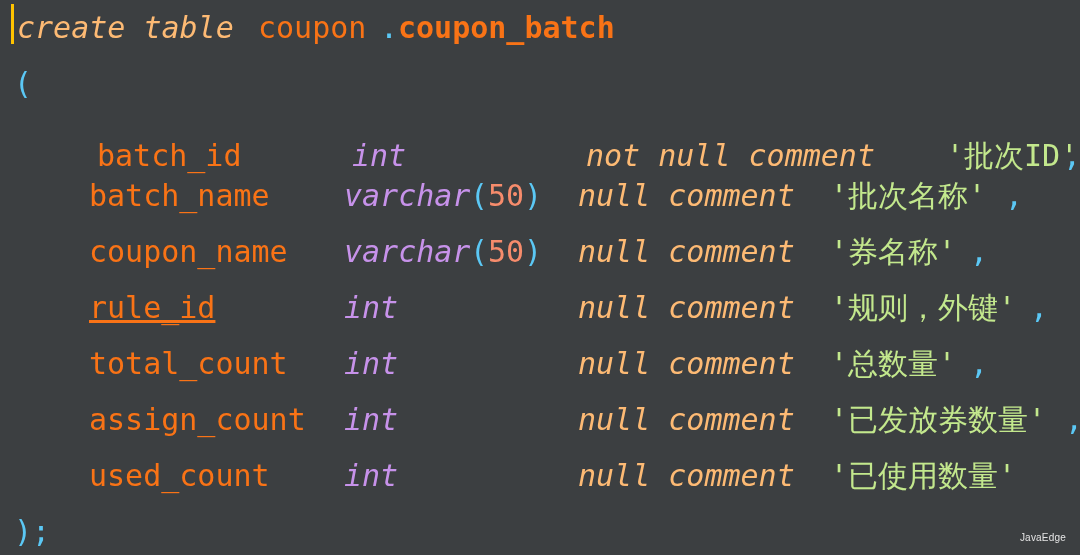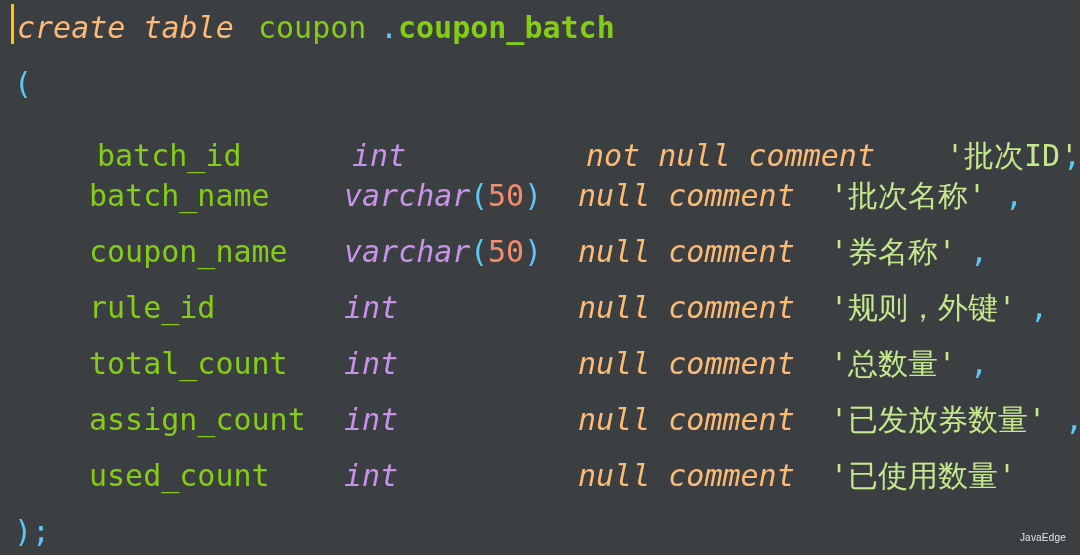--- a/index.html
+++ b/index.html
@@ -34,21 +34,21 @@
     position: absolute;
     top: 0;
     height: 56px;
     display: block;
     white-space: pre;
   }
 
   
   .tok-kw      { color: #fdba74; font-style: italic; }
   .tok-type    { color: #c792ea; font-style: italic; }
-  .tok-ident   { color: #84cc16; }
+  .tok-ident   { color: #f97316; }
   .tok-punct   { color: #5bc8f5; }
   .tok-num     { color: #f78c6c; }
   .tok-string  { color: #c3e88d; }
 
   
   #caret {
     position: absolute;
     left: 11px;
     top: 4px;
     width: 3px;
@@ -114,21 +114,21 @@
     <span class="col tok-type" style="left:344px;">varchar</span>
     <span class="col tok-punct" style="left:470px;">(</span>
     <span class="col tok-num" style="left:488px;">50</span>
     <span class="col tok-punct" style="left:524px;">)</span>
     <span class="col tok-kw" style="left:578px;">null comment</span>
     <span class="col tok-string" style="left:830px;">'券名称'</span>
     <span class="col tok-punct" style="left:970px;">,</span>
   </div>
 
   <div class="code-line" style="top:280px;">
-    <span class="col tok-ident" style="left:89px;">rule_id</span>
+    <span class="col tok-ident" style="left:89px;text-decoration:underline;">rule_id</span>
     <span class="col tok-type" style="left:344px;">int</span>
     <span class="col tok-kw" style="left:578px;">null comment</span>
     <span class="col tok-string" style="left:830px;">'规则，外键'</span>
     <span class="col tok-punct" style="left:1030px;">,</span>
   </div>
 
   <div class="code-line" style="top:336px;">
     <span class="col tok-ident" style="left:89px;">total_count</span>
     <span class="col tok-type" style="left:344px;">int</span>
     <span class="col tok-kw" style="left:578px;">null comment</span>

